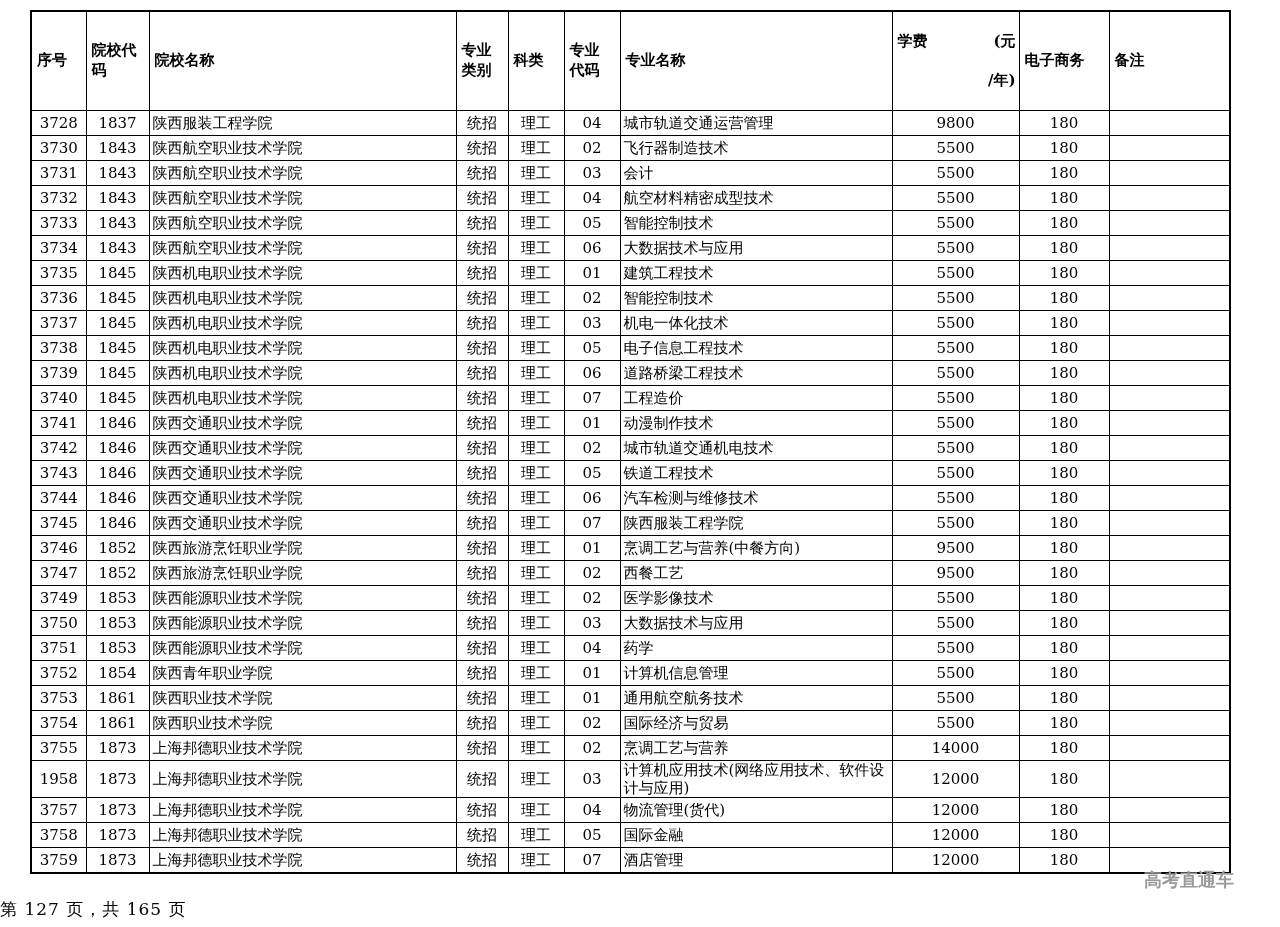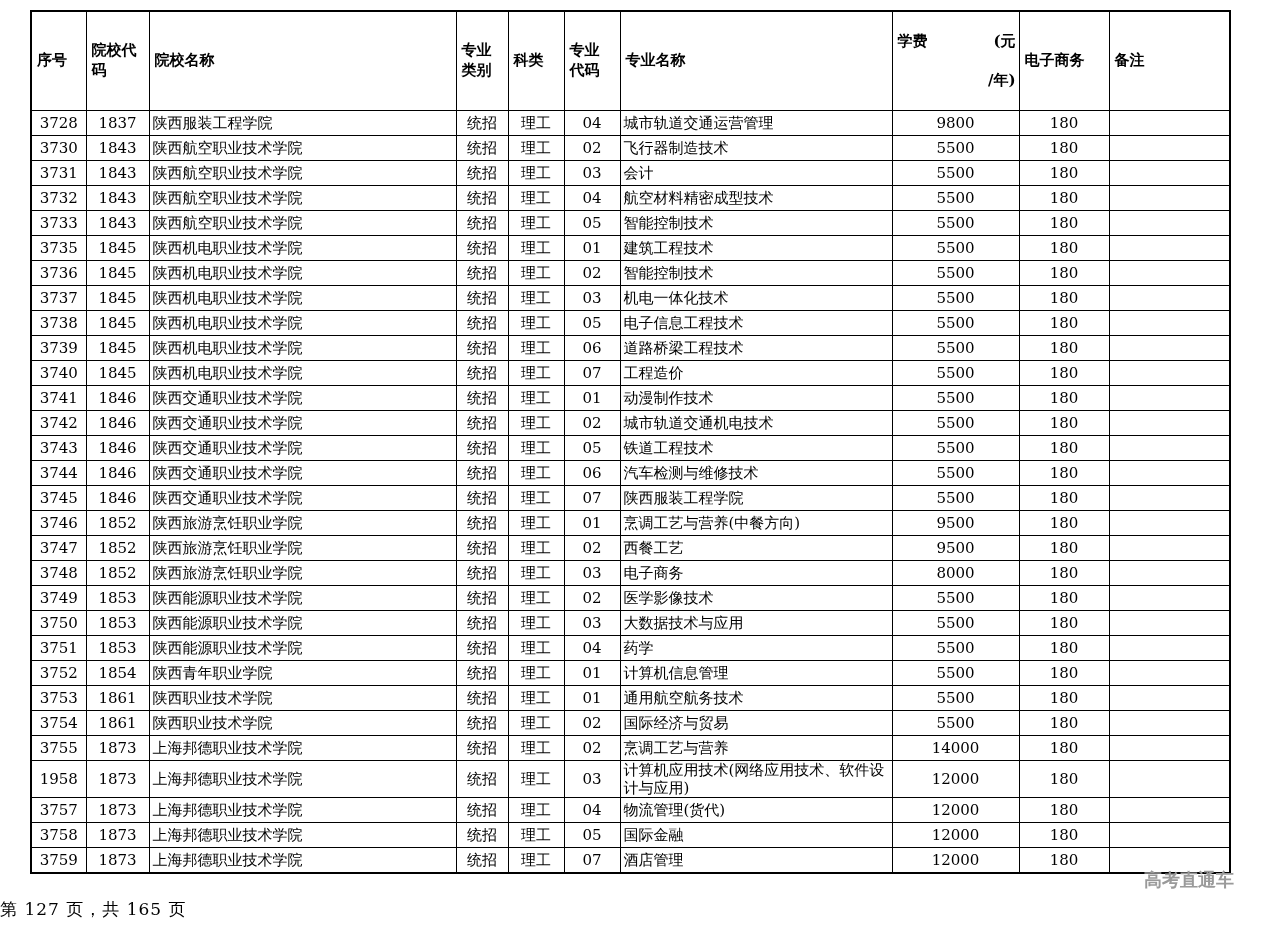--- a/index.html
+++ b/index.html
@@ -141,20 +141,32 @@
         <td class="al-left">陕西航空职业技术学院</td>
         <td class="al-center">统招</td>
         <td class="al-center">理工</td>
         <td class="al-center">05</td>
         <td class="al-left">智能控制技术</td>
         <td class="al-center">5500</td>
         <td class="al-center">180</td>
         <td class="al-left"></td>
       </tr>
       <tr>
+        <td class="al-center">3734</td>
+        <td class="al-center">1843</td>
+        <td class="al-left">陕西航空职业技术学院</td>
+        <td class="al-center">统招</td>
+        <td class="al-center">理工</td>
+        <td class="al-center">06</td>
+        <td class="al-left">大数据技术与应用</td>
+        <td class="al-center">5500</td>
+        <td class="al-center">180</td>
+        <td class="al-left"></td>
+      </tr>
+      <tr>
         <td class="al-center">3735</td>
         <td class="al-center">1845</td>
         <td class="al-left">陕西机电职业技术学院</td>
         <td class="al-center">统招</td>
         <td class="al-center">理工</td>
         <td class="al-center">01</td>
         <td class="al-left">建筑工程技术</td>
         <td class="al-center">5500</td>
         <td class="al-center">180</td>
         <td class="al-left"></td>
@@ -293,32 +305,20 @@
       </tr>
       <tr>
         <td class="al-center">3747</td>
         <td class="al-center">1852</td>
         <td class="al-left">陕西旅游烹饪职业学院</td>
         <td class="al-center">统招</td>
         <td class="al-center">理工</td>
         <td class="al-center">02</td>
         <td class="al-left">西餐工艺</td>
         <td class="al-center">9500</td>
-        <td class="al-center">180</td>
-        <td class="al-left"></td>
-      </tr>
-      <tr>
-        <td class="al-center">3748</td>
-        <td class="al-center">1852</td>
-        <td class="al-left">陕西旅游烹饪职业学院</td>
-        <td class="al-center">统招</td>
-        <td class="al-center">理工</td>
-        <td class="al-center">03</td>
-        <td class="al-left">电子商务</td>
-        <td class="al-center">8000</td>
         <td class="al-center">180</td>
         <td class="al-left"></td>
       </tr>
       <tr>
         <td class="al-center">3749</td>
         <td class="al-center">1853</td>
         <td class="al-left">陕西能源职业技术学院</td>
         <td class="al-center">统招</td>
         <td class="al-center">理工</td>
         <td class="al-center">02</td>

